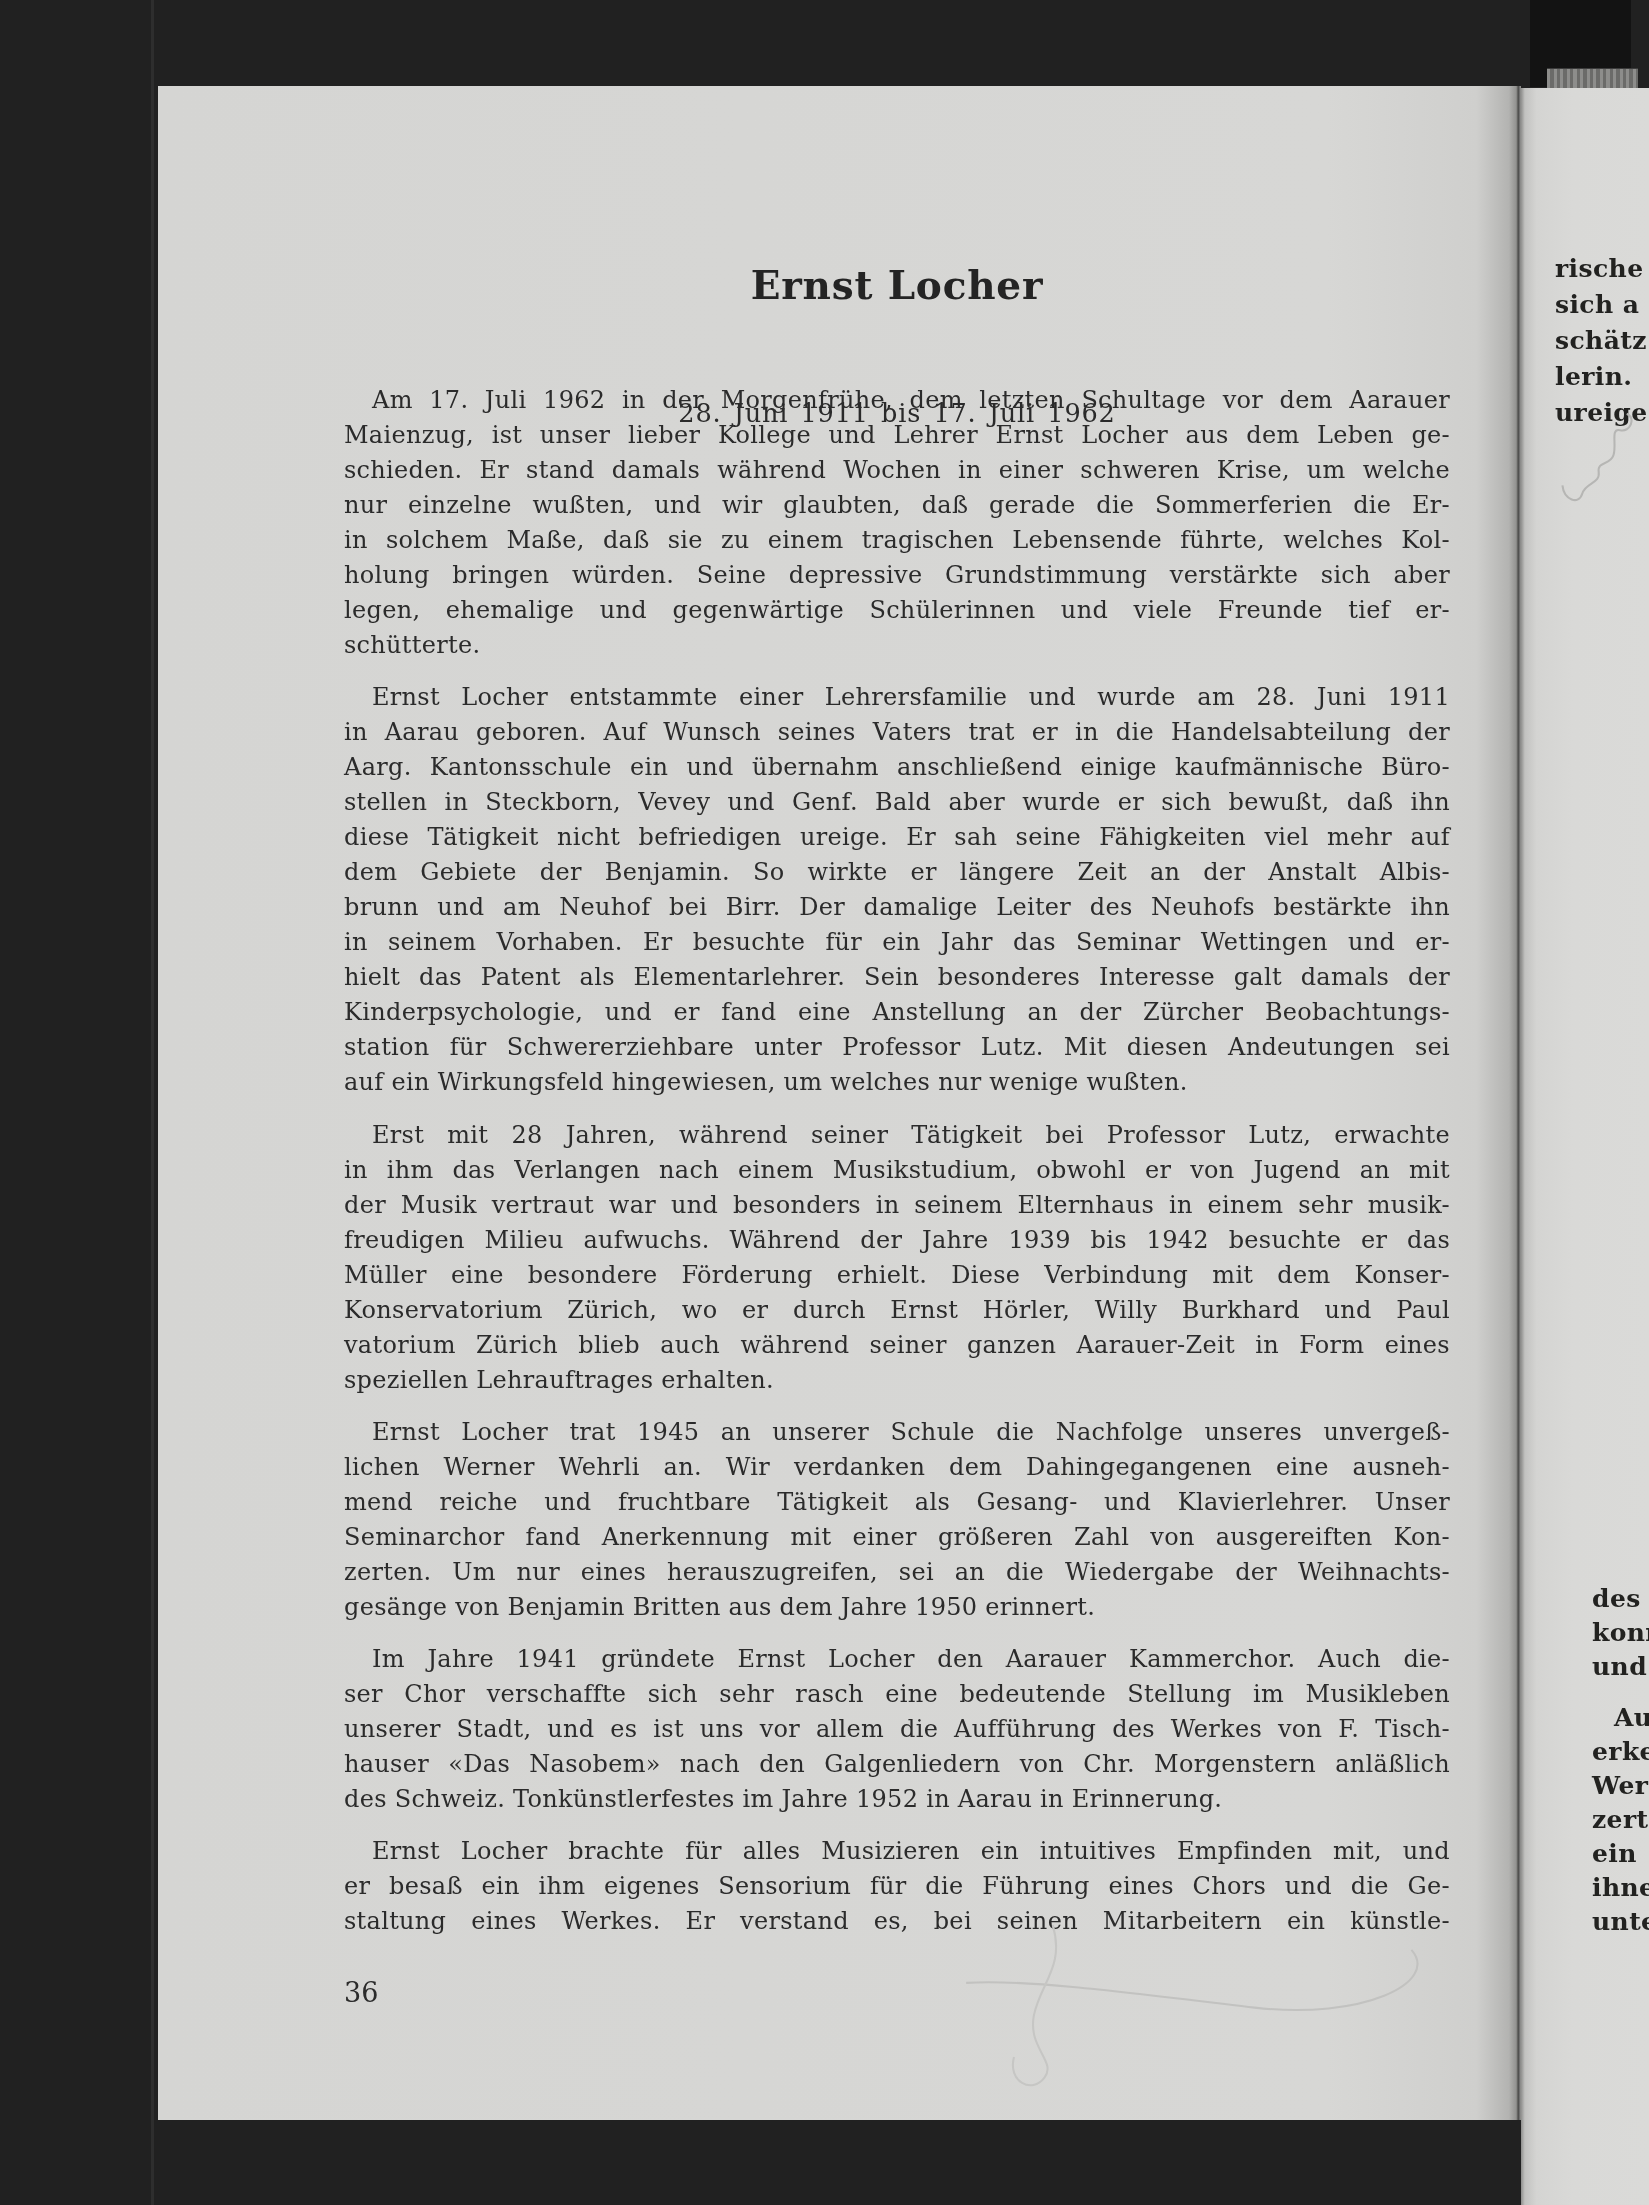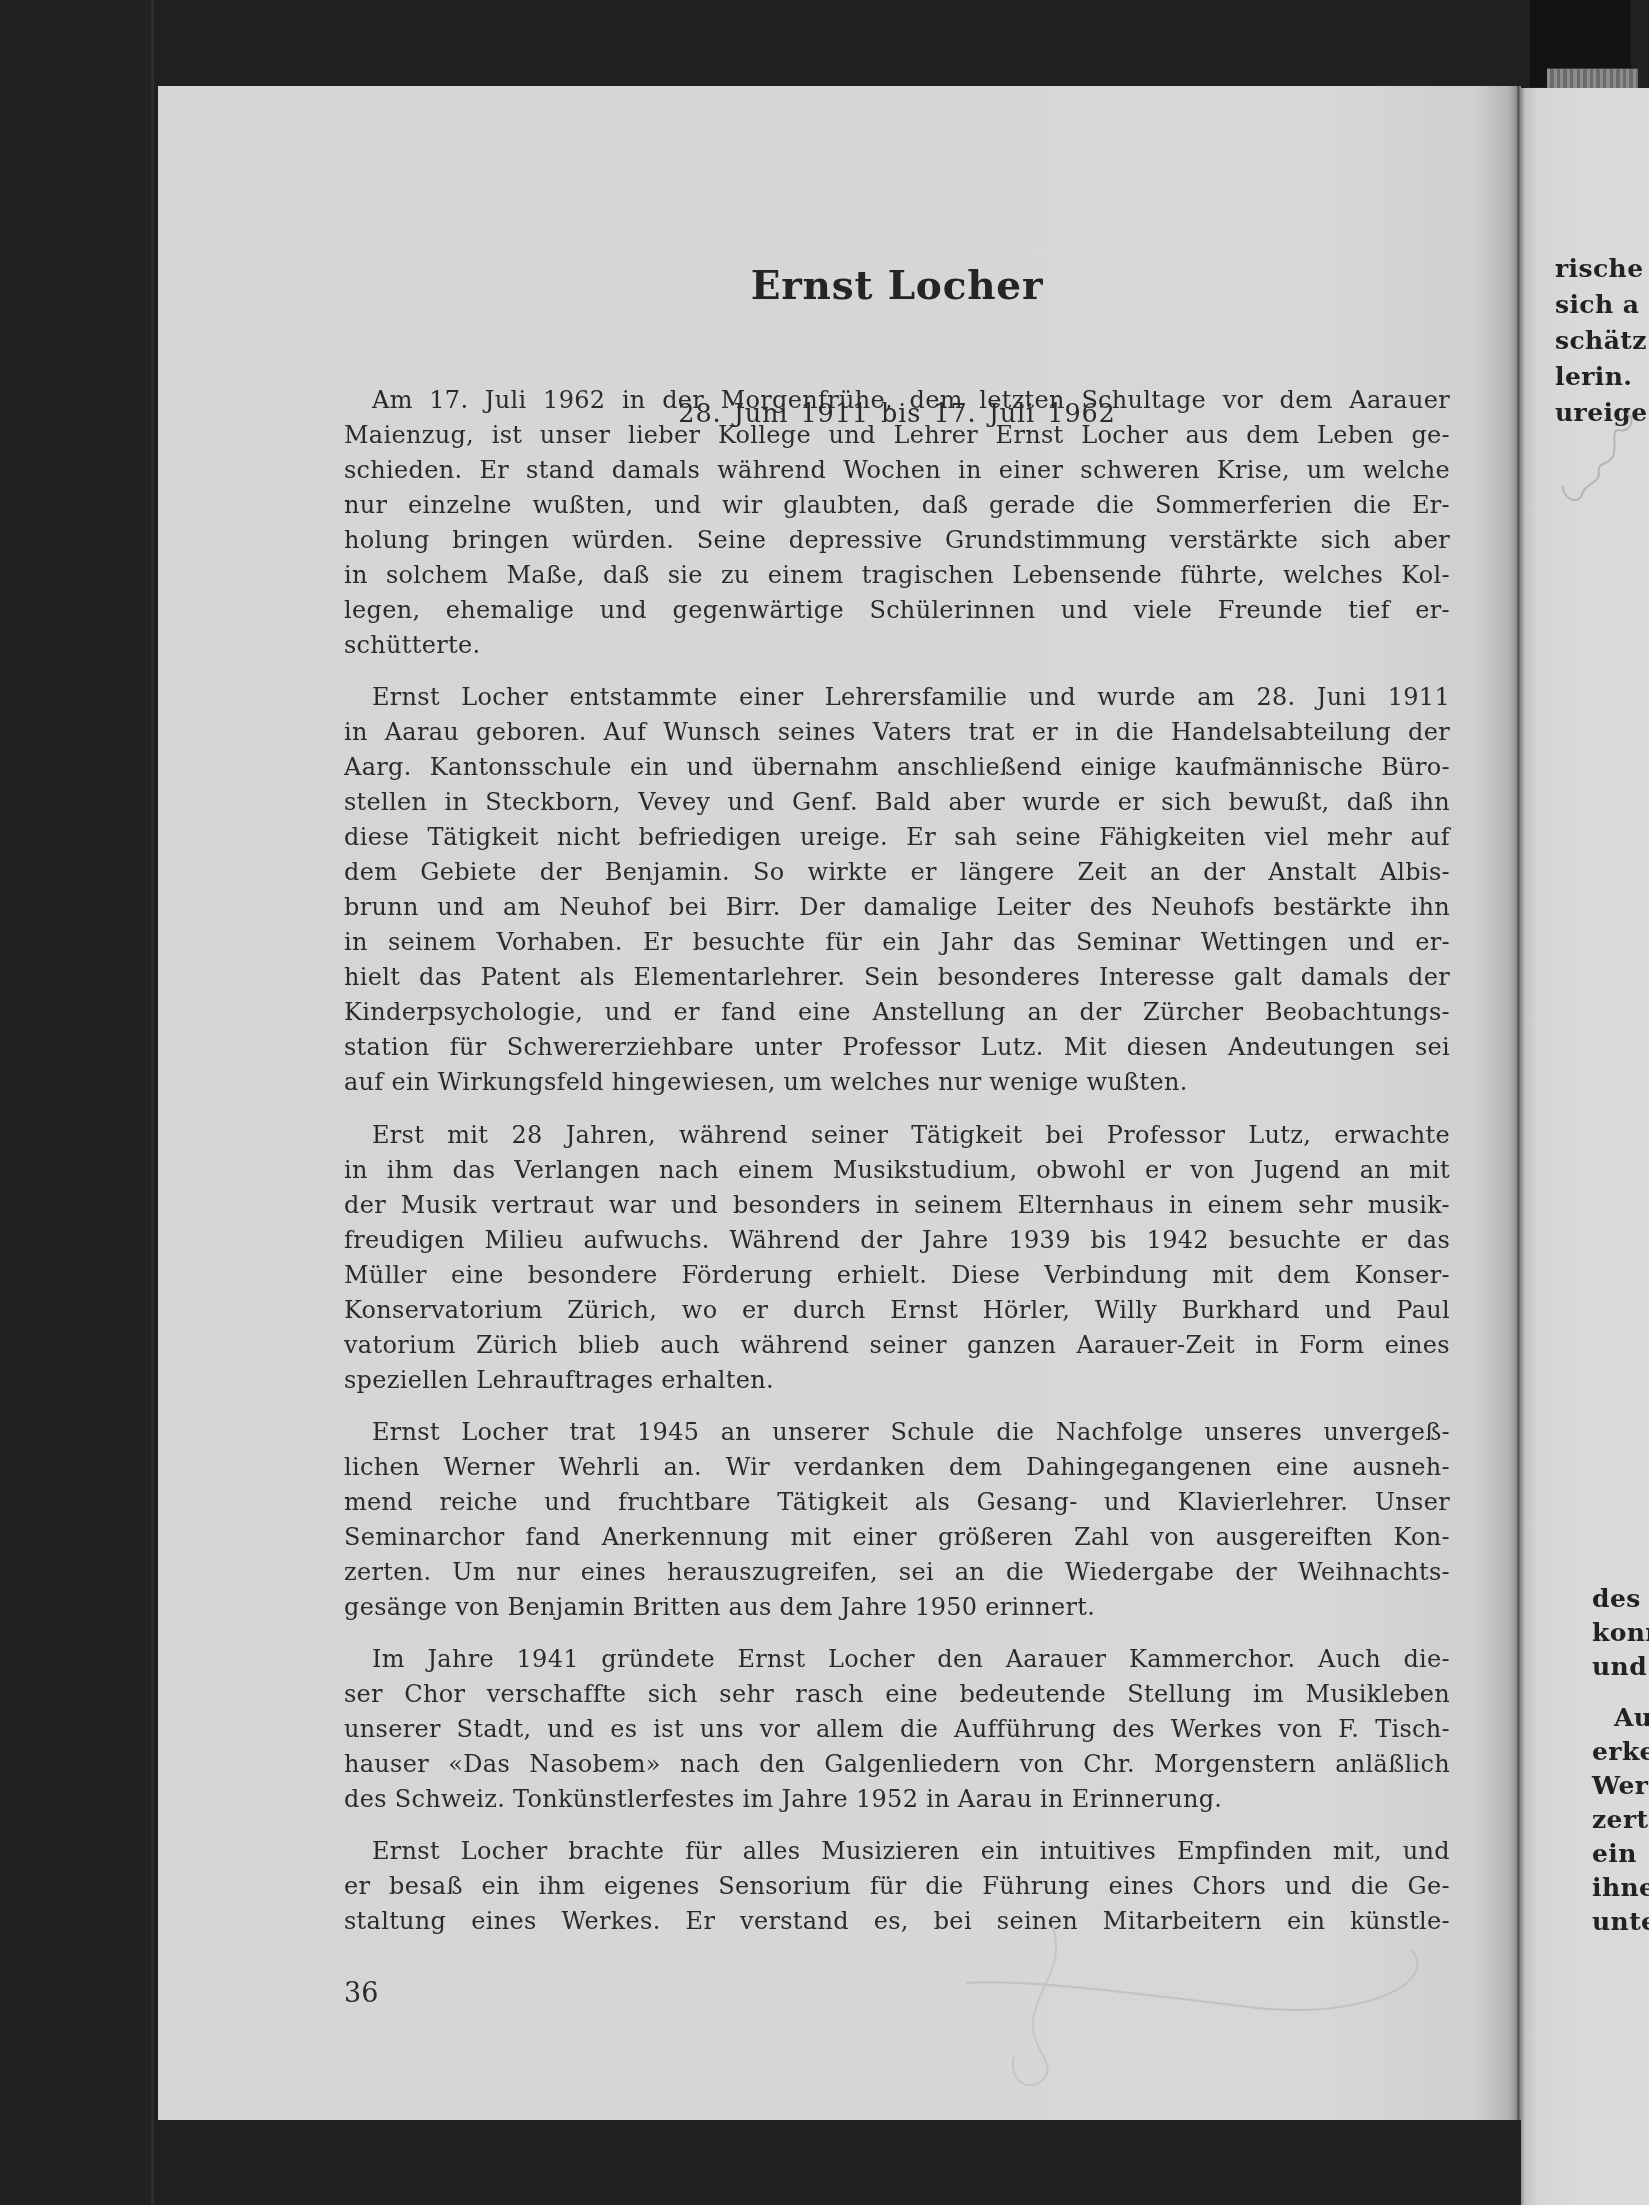--- a/index.html
+++ b/index.html
@@ -137,22 +137,22 @@
   <div class="page left">
     <div class="text-column">
       <div class="doc-title">Ernst Locher</div>
       <div class="doc-subtitle">28. Juni 1911 bis 17. Juli 1962</div>
       <div class="body-block">
           <div class="paragraph">
             <div class="line indent">Am 17. Juli 1962 in der Morgenfrühe, dem letzten Schultage vor dem Aarauer</div>
             <div class="line">Maienzug, ist unser lieber Kollege und Lehrer Ernst Locher aus dem Leben ge-</div>
             <div class="line">schieden. Er stand damals während Wochen in einer schweren Krise, um welche</div>
             <div class="line">nur einzelne wußten, und wir glaubten, daß gerade die Sommerferien die Er-</div>
+            <div class="line">in solchem Maße, daß sie zu einem tragischen Lebensende führte, welches Kol-</div>
             <div class="line">holung bringen würden. Seine depressive Grundstimmung verstärkte sich aber</div>
-            <div class="line">in solchem Maße, daß sie zu einem tragischen Lebensende führte, welches Kol-</div>
             <div class="line">legen, ehemalige und gegenwärtige Schülerinnen und viele Freunde tief er-</div>
             <div class="line flush-last">schütterte.</div>
           </div>
           <div class="paragraph">
             <div class="line indent">Ernst Locher entstammte einer Lehrersfamilie und wurde am 28. Juni 1911</div>
             <div class="line">in Aarau geboren. Auf Wunsch seines Vaters trat er in die Handelsabteilung der</div>
             <div class="line">Aarg. Kantonsschule ein und übernahm anschließend einige kaufmännische Büro-</div>
             <div class="line">stellen in Steckborn, Vevey und Genf. Bald aber wurde er sich bewußt, daß ihn</div>
             <div class="line">diese Tätigkeit nicht befriedigen ureige. Er sah seine Fähigkeiten viel mehr auf</div>
             <div class="line">dem Gebiete der Benjamin. So wirkte er längere Zeit an der Anstalt Albis-</div>

